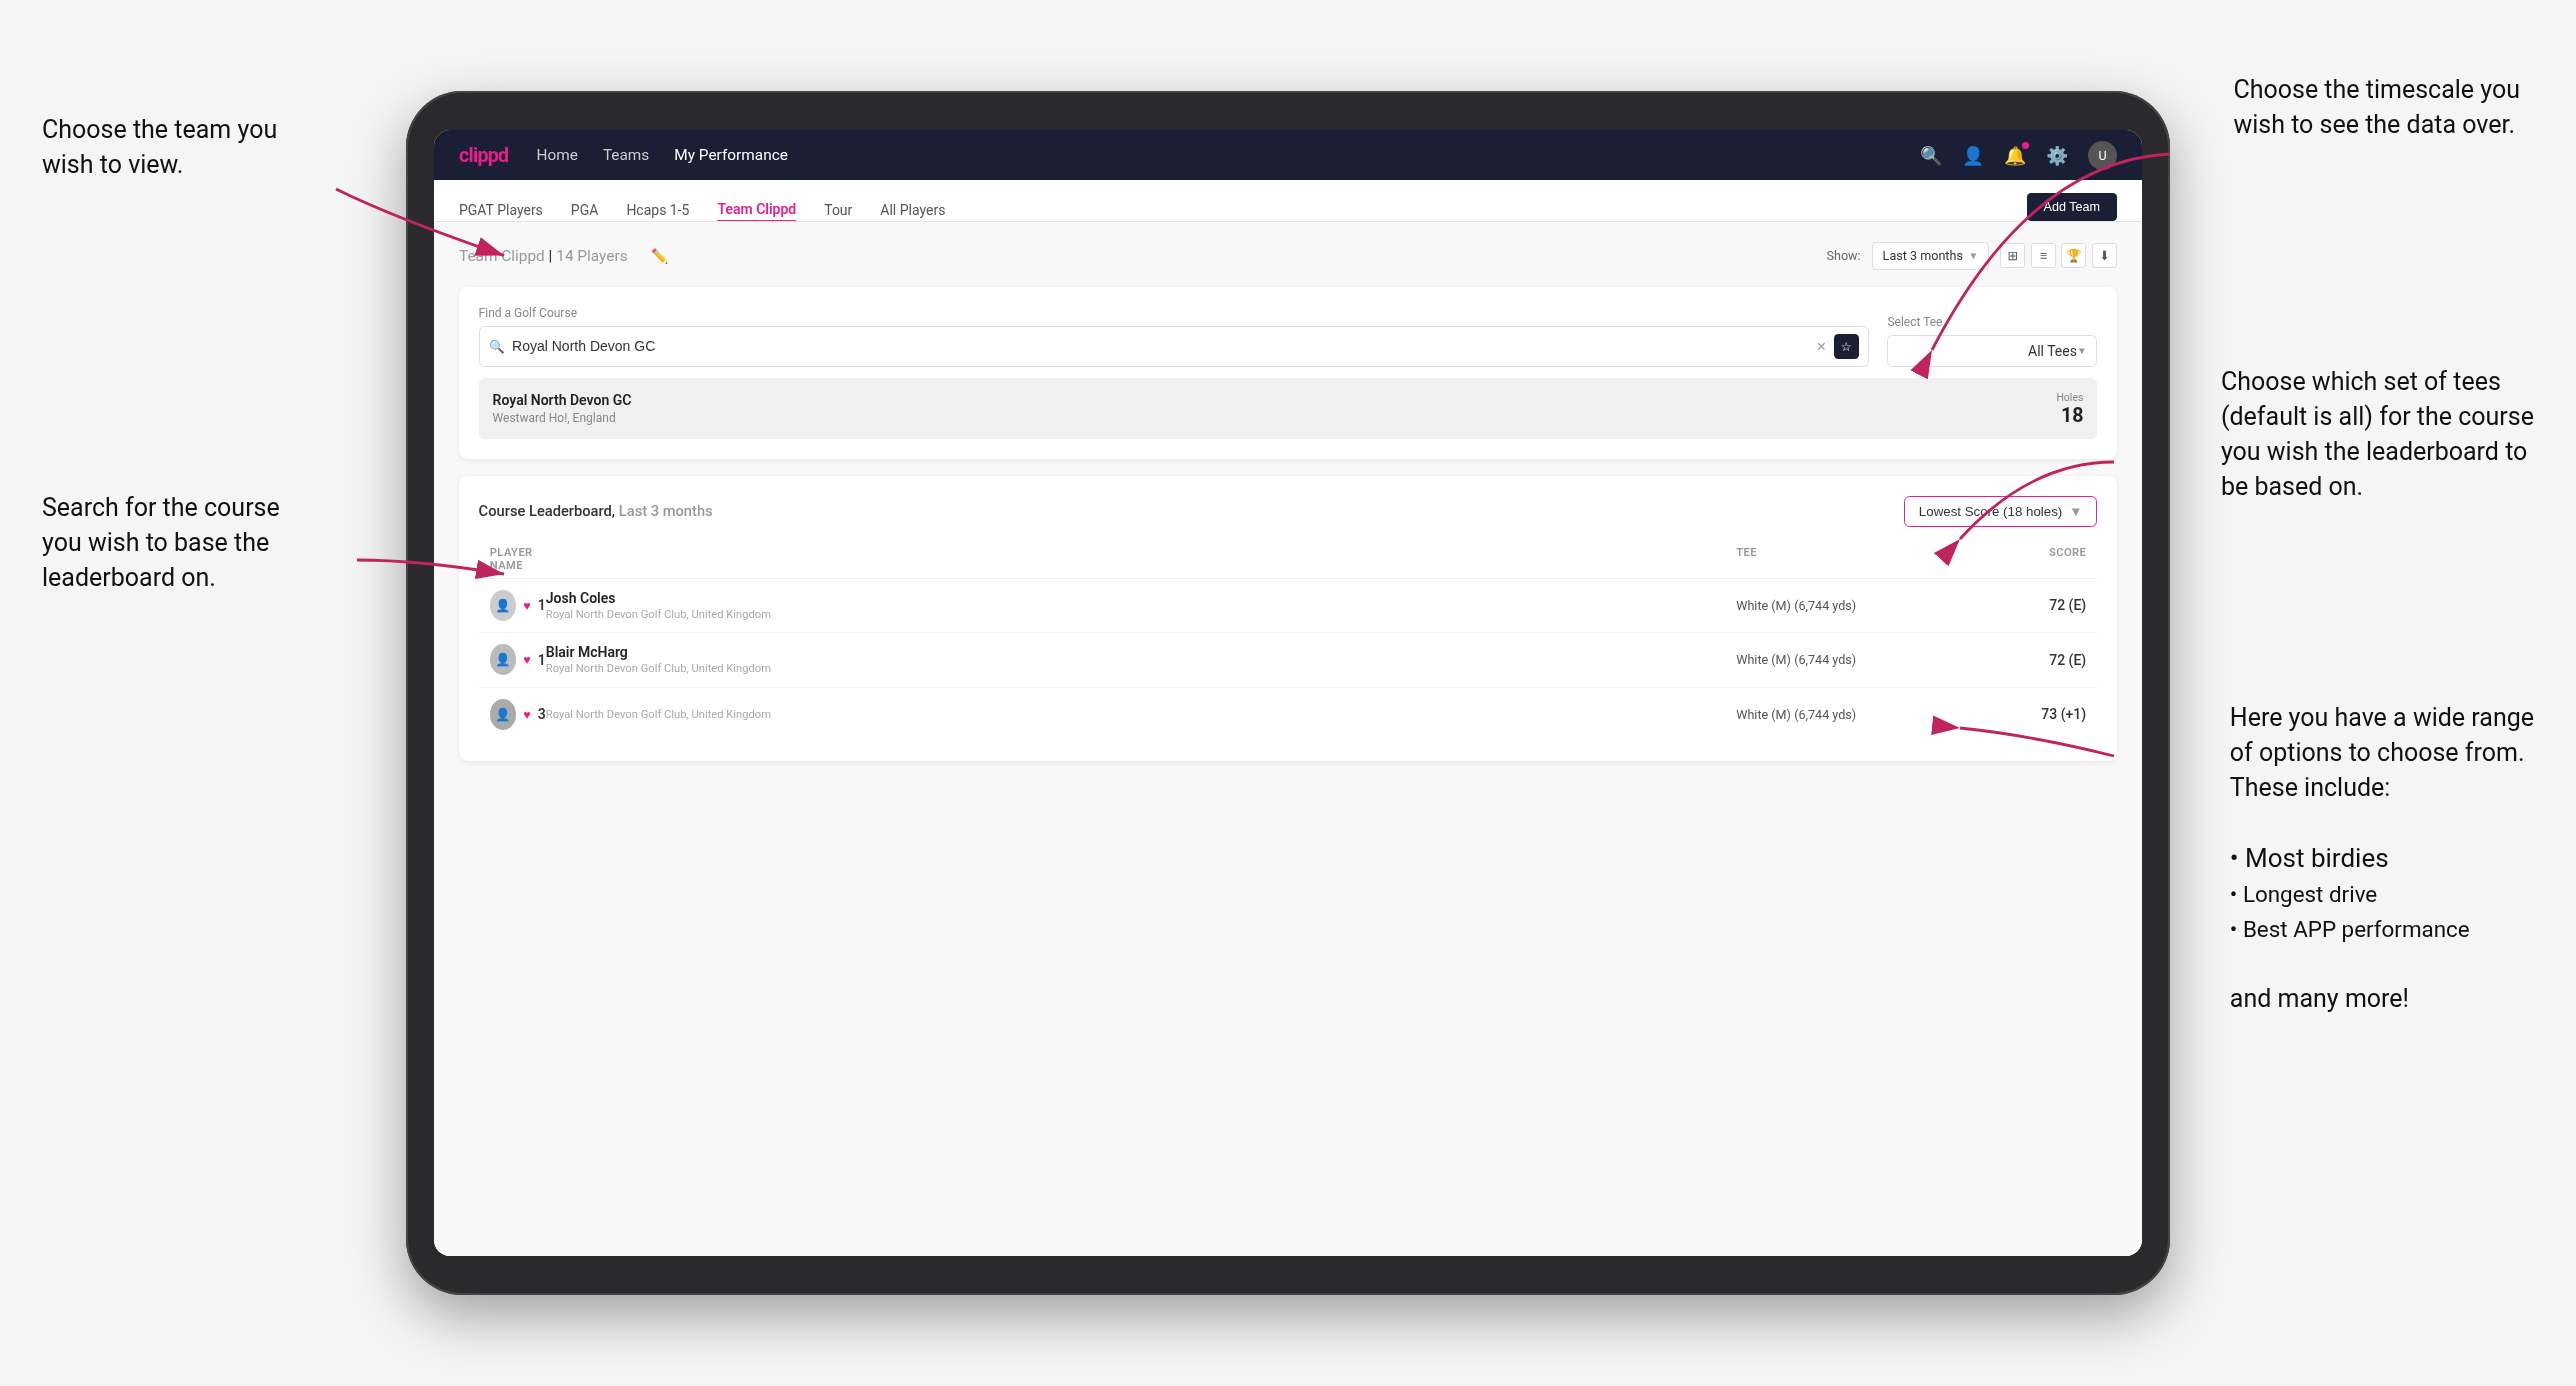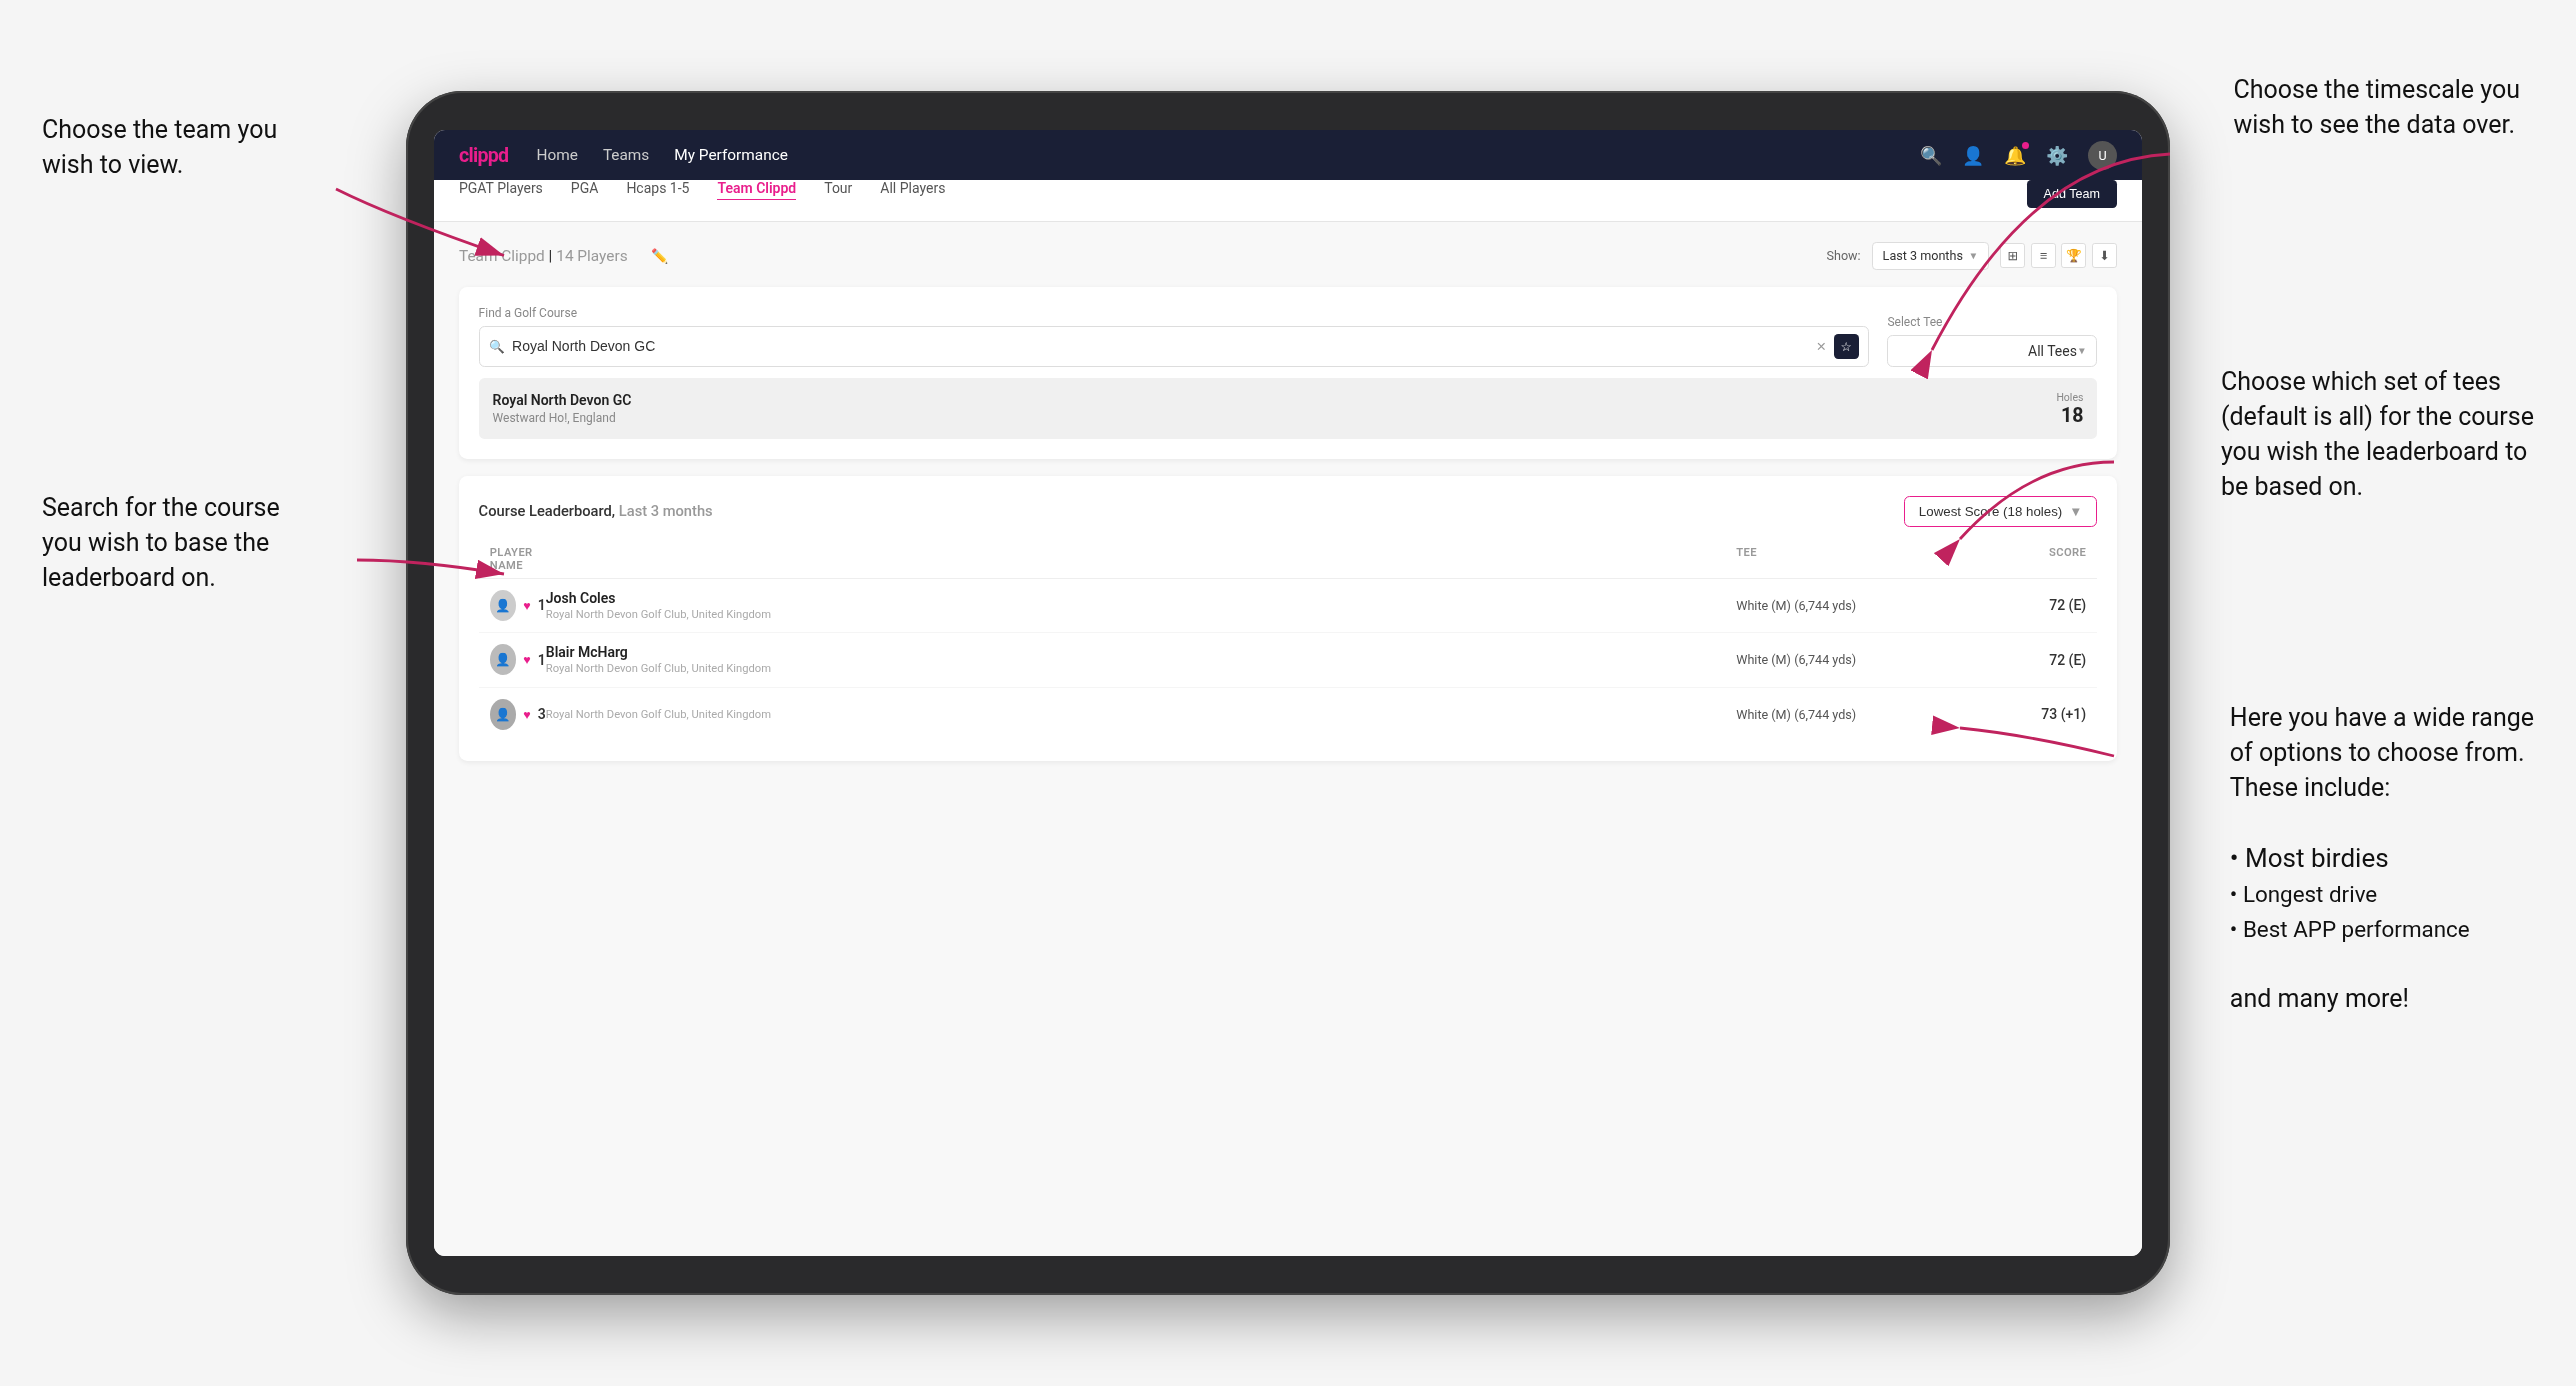--- a/index.html
+++ b/index.html
@@ -40,21 +40,21 @@
       box-shadow: 0 21px 56px rgba(0,0,0,0.35), inset 0 0 0 2.1px #444;
     }
 
     .tablet-screen {
       position: absolute;
       top: 39px;
       left: 28px;
       right: 28px;
       bottom: 39px;
       background: #fff;
-      border-radius: 11px;
+      border-radius: 16px;
       overflow: hidden;
     }
 
     
     .navbar {
       background: #1a1f36;
       height: 50px;
       display: flex;
       align-items: center;
       padding: 0 25px;
@@ -123,21 +123,21 @@
       height: 7px;
       background: #e91e8c;
       border-radius: 50%;
     }
 
     
     .subnav {
       background: #fff;
       height: 42px;
       display: flex;
-      align-items: flex-start;
+      align-items: flex-end;
       padding: 0 25px;
       border-bottom: 0.7px solid #e5e5e5;
       gap: 28px;
     }
 
     .subnav-item {
       font-size: 14px;
       color: #555;
       cursor: pointer;
       padding-bottom: 2.8px;

